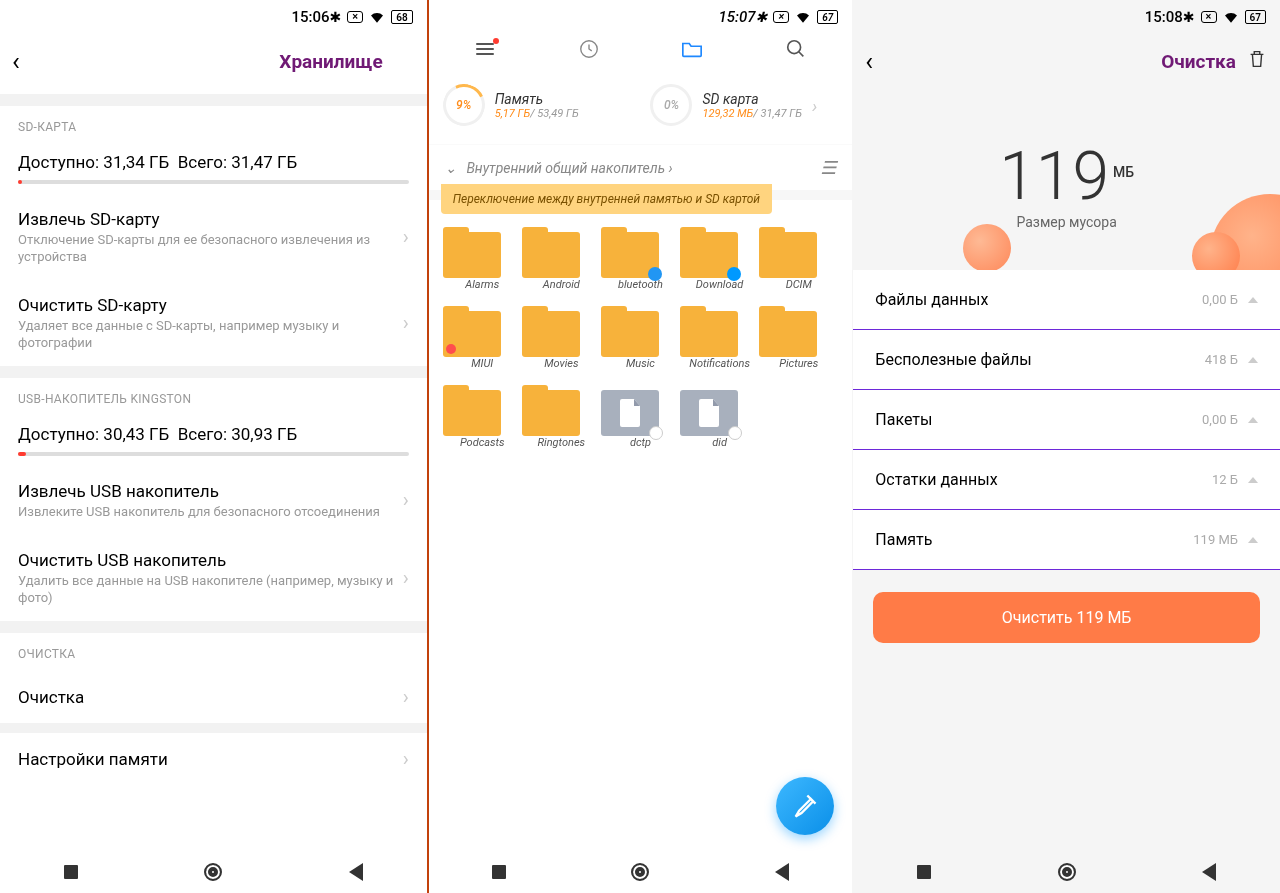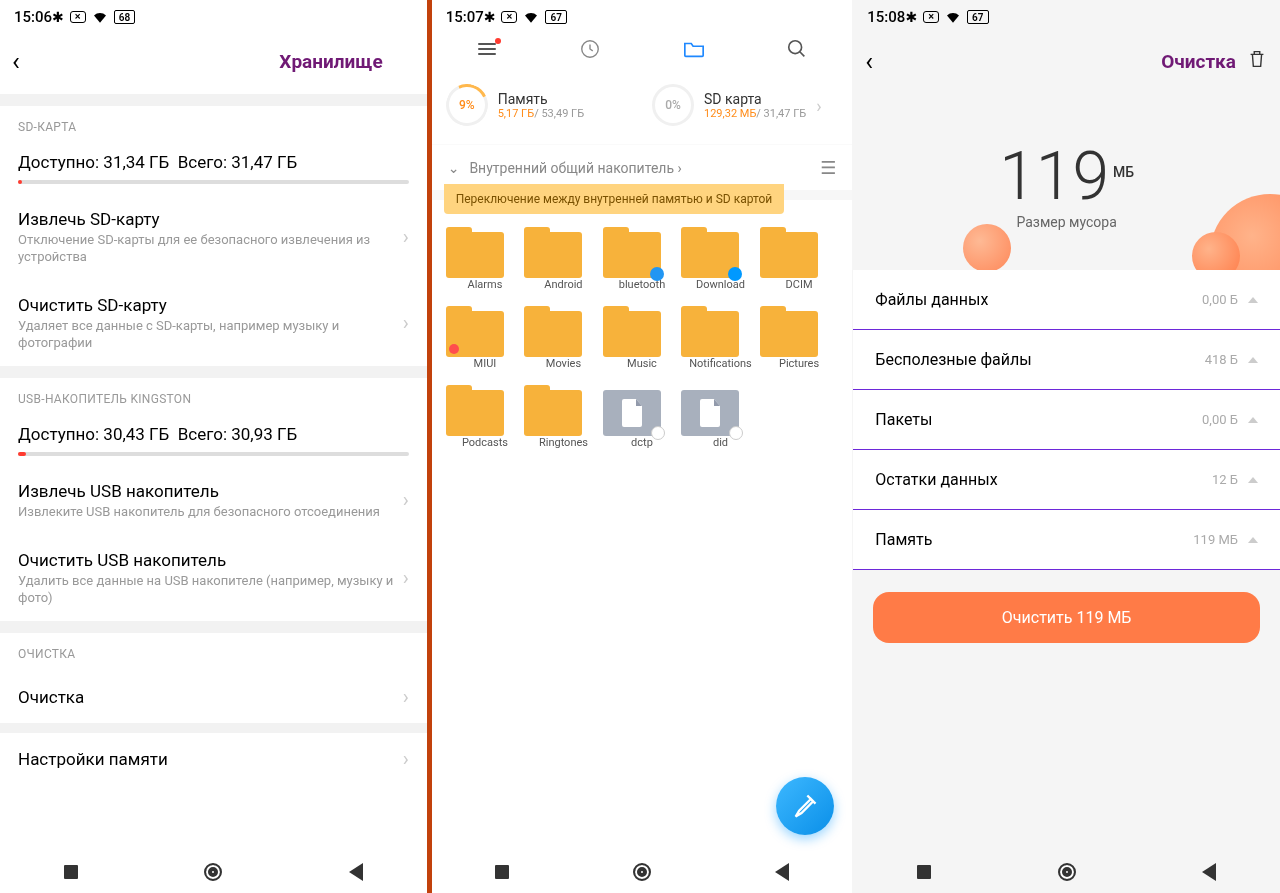--- a/index.html
+++ b/index.html
@@ -1,22 +1,22 @@
 <!DOCTYPE html>
 <html><head>
 <meta charset="utf-8">
 <style>
 * { box-sizing: border-box; margin: 0; padding: 0; }
 body { font-family: -apple-system, BlinkMacSystemFont, "Segoe UI", Roboto, sans-serif; background: #fff; width: 1280px; height: 893px; overflow: hidden; }
 .container { display: flex; width: 1280px; height: 893px; }
 .screen { width: 426.66px; height: 893px; position: relative; background: #fff; display: flex; flex-direction: column; }
-.screen:nth-child(2) { border-left: 5px solid #c2410c; border-right: 1px solid #f5f5f5; }
-
-
-.statusbar { display: flex; align-items: center; justify-content: flex-start; padding: 8px 14px 4px 14px; font-size: 15px; font-weight: 500; color: #000; }
+.screen:nth-child(2) { border-left: 2px solid #c2410c; border-right: 1px solid #f5f5f5; font-style: italic; }
+
+
+.statusbar { display: flex; align-items: center; justify-content: flex-end; padding: 8px 14px 4px 20px; font-size: 15px; font-weight: 500; color: #000; }
 .statusbar .icons { display: flex; align-items: center; gap: 6px; }
 .bt-icon { font-size: 14px; }
 .sig-icon { display: inline-flex; align-items: center; justify-content: center; font-size: 11px; border: 1.5px solid #000; border-radius: 3px; width: 16px; height: 12px; line-height: 10px; }
 .wifi-icon svg { width: 16px; height: 13px; display: block; }
 .batt { border: 1.5px solid #000; border-radius: 2px; padding: 0 4px; font-size: 10px; line-height: 13px; height: 14px; display: inline-flex; align-items: center; font-weight: 600; }
 
 
 .header { display: flex; align-items: center; padding: 16px 12px 18px; }
 .header .back { width: 32px; font-size: 26px; color: #000; }
 .header .title { flex: 1; text-align: right; font-size: 19px; font-weight: 700; color: #701a75; }
@@ -83,21 +83,21 @@
 .s3-hero .sub3 { font-size: 14px; color: #666; margin-top: 4px; }
 .bubble { position: absolute; border-radius: 50%; background: radial-gradient(circle at 35% 35%, #ffb38a, #ff7b47); }
 .bub1 { width: 48px; height: 48px; left: 110px; top: 130px; opacity: .9; }
 .bub3 { width: 120px; height: 120px; right: -50px; top: 100px; }
 .bub4 { width: 48px; height: 48px; right: 40px; bottom: -10px; }
 .cat-list { background: #fff; }
 .cat-item { display: flex; align-items: center; padding: 20px 22px; border-bottom: 1px solid #6d28d9; }
 .cat-item .cname { flex: 1; font-size: 16px; color: #000; }
 .cat-item .csize { font-size: 13px; color: #aaa; margin-right: 10px; }
 .cat-item .carrow { width: 0; height: 0; border-left: 5px solid transparent; border-right: 5px solid transparent; border-bottom: 6px solid #ccc; }
-.clean-btn { margin: 22px 20px; padding: 16px; background: #ff7b47; color: #fff; text-align: center; font-size: 16px; border-radius: 16px; }
+.clean-btn { margin: 22px 20px; padding: 16px; background: #ff7b47; color: #fff; text-align: center; font-size: 16px; border-radius: 10px; }
 
 
 .navbar { position: absolute; bottom: 0; left: 0; right: 0; height: 42px; display: flex; align-items: center; justify-content: space-around; background: transparent; }
 .navbar .nbtn { width: 20px; height: 20px; display: flex; align-items: center; justify-content: center; }
 .sq { width: 14px; height: 14px; background: #333; border-radius: 1px; }
 .circ { width: 18px; height: 18px; border: 2px solid #333; border-radius: 50%; box-shadow: inset 0 0 0 2px #fff, inset 0 0 0 6px #333; }
 .tri { width: 0; height: 0; border-top: 9px solid transparent; border-bottom: 9px solid transparent; border-right: 14px solid #333; }
 
 .trash-icon svg { width: 22px; height: 22px; stroke: #333; fill: none; stroke-width: 1.5; }
 </style>

